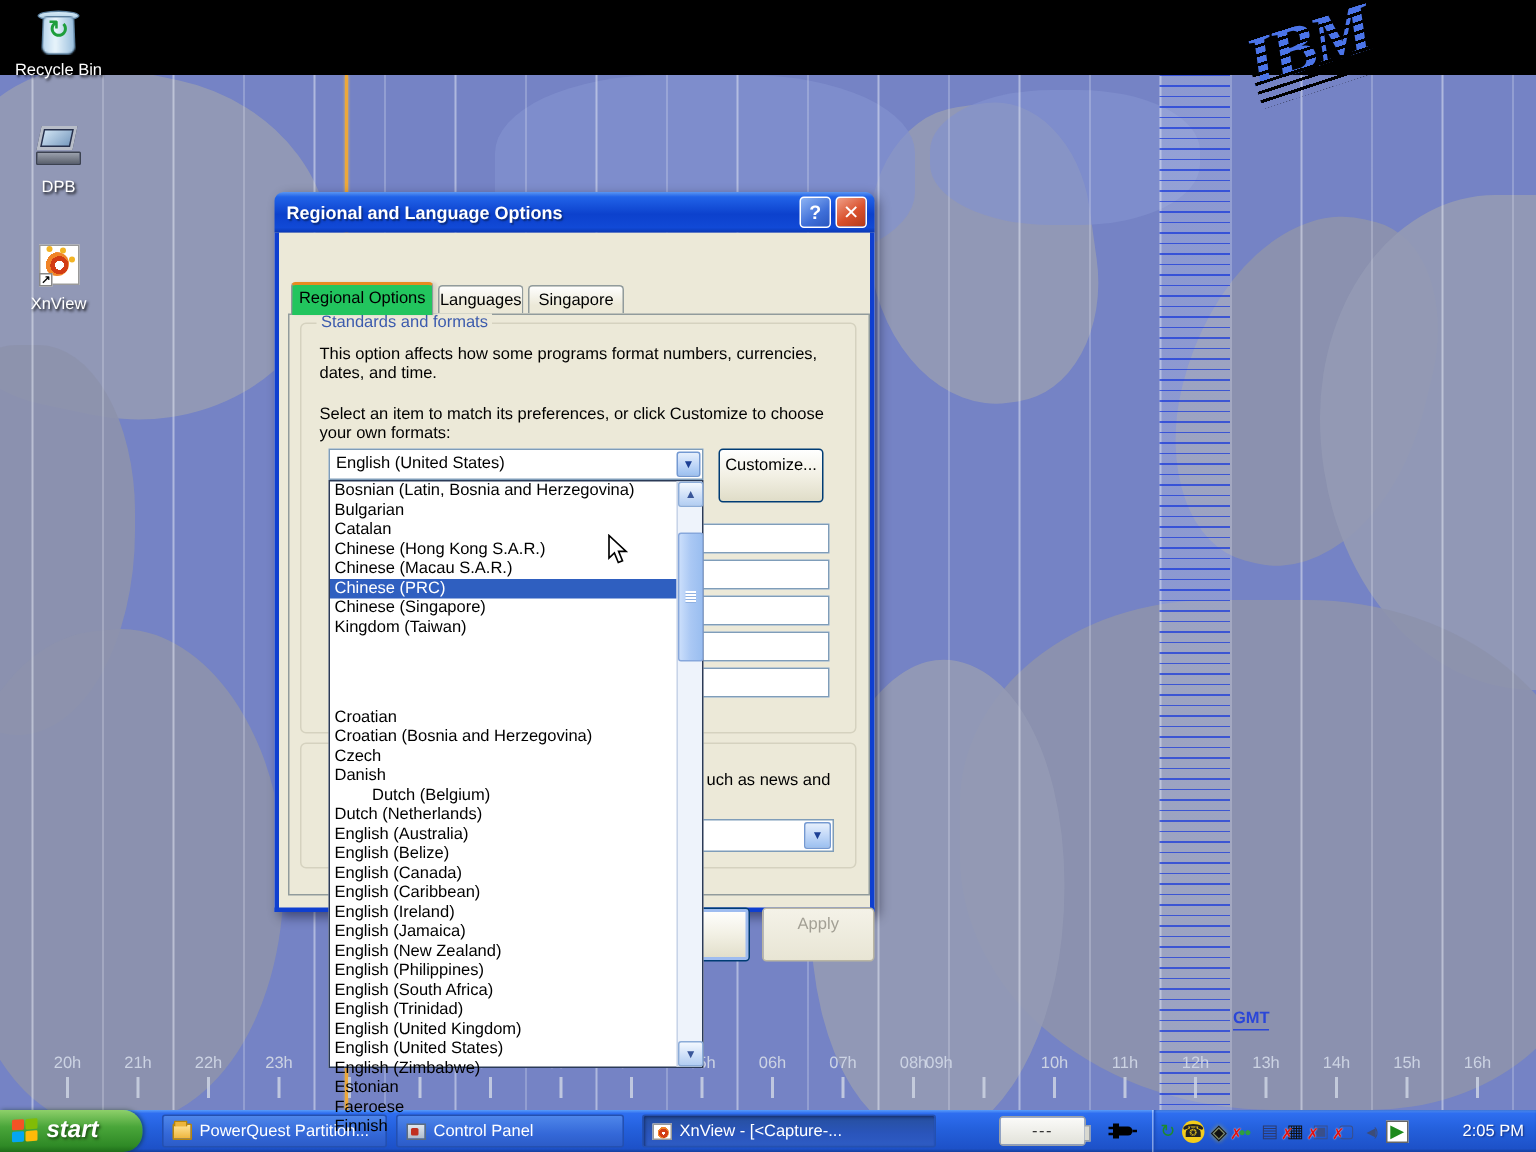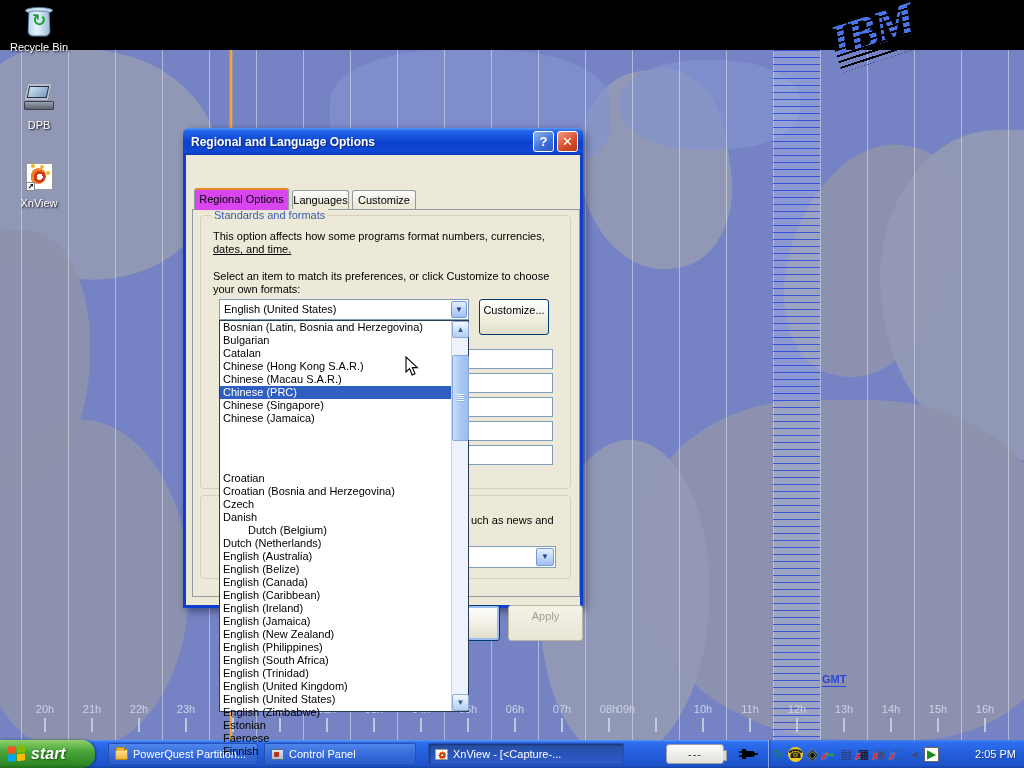--- a/index.html
+++ b/index.html
@@ -59,21 +59,21 @@
     text-shadow:1px 1px 1px #0a2a7a; flex:1; }
   .tbtn { width:21px; height:21px; margin-right:3px; border:1px solid #fff; border-radius:3px;
     color:#fff; font-weight:bold; font-size:13px; line-height:19px; text-align:center; }
   #btn-help { background:linear-gradient(145deg,#8db4f4,#3f6fd8 60%,#2b57c0); }
   #btn-close { background:linear-gradient(145deg,#f0a088,#d9502c 55%,#b23a1a); margin-right:5px; }
   #dlg-body { position:absolute; left:0; top:27px; width:400px; height:453px;
     background:#ece9d8; border:3px solid #0f3fd0; border-top:none; }
   .tab { position:absolute; top:35px; height:19px; background:linear-gradient(#fefefe,#ece9d8 70%);
     border:1px solid #919b9c; border-bottom:none; border-radius:3px 3px 0 0;
     font-size:11px; color:#000; text-align:center; padding-top:3px; }
-  .tab.active { top:33px; height:22px; border-top:2px solid #e78a22; z-index:3; background:#d946ef;
+  .tab.active { top:33px; height:22px; border-top:2px solid #e78a22; z-index:3; background:#22c55e;
     box-shadow:2px 0 2px rgba(0,0,0,.08); }
   #tabpanel { position:absolute; left:6px; top:54px; width:388px; height:388px;
     border:1px solid #919b9c; background:#ece9d8; }
   .groupbox { position:absolute; border:1px solid #d5d2bf; border-radius:4px; }
   .groupbox .glabel { position:absolute; left:10px; top:-7px; background:#ece9d8; padding:0 3px;
     font-size:11px; color:#3c5bad; }
   .dtext { position:absolute; font-size:11px; color:#000; line-height:13px; }
   .xpinput { position:absolute; background:#fff; border:1px solid #7f9db9; }
   .combo-txt { font-size:11px; padding:3px 4px; color:#000; }
   .combo-btn { position:absolute; right:1px; top:1px; bottom:1px; width:16px;
@@ -242,29 +242,29 @@
     </div>
     <div class="lbl">XnView</div>
   </div>
 </div>
 
 <div id="dlg">
   <div id="dlg-body">
     <div id="tabstrip"></div>
     <div class="tab active" style="left: 8px; width: 95px;">Regional Options</div>
       <div class="tab" style="left: 106px; width: 57px;">Languages</div>
-      <div class="tab" style="left: 166px; width: 64px;">Customize</div>
+      <div class="tab" style="left: 166px; width: 64px;">Singapore</div>
       <div id="tabpanel"></div>
 
     <div class="groupbox" style="left:14px;top:60px;width:371px;height:274px;">
       <div class="glabel">Standards and formats</div>
     </div>
 
     <div class="dtext" style="left:27px;top:75px;">This option affects how some programs format numbers, currencies,</div>
-    <div class="dtext" style="left:27px;top:88px;text-decoration:underline;">dates, and time.</div>
+    <div class="dtext" style="left:27px;top:88px;">dates, and time.</div>
     <div class="dtext" style="left:27px;top:115px;">Select an item to match its preferences, or click Customize to choose</div>
     <div class="dtext" style="left:27px;top:128px;">your own formats:</div>
 
     <div class="xpinput" style="left:33px;top:144px;width:250px;height:21px;">
       <div class="combo-txt">English (United States)</div>
       <div class="combo-btn"><span>▼</span></div>
     </div>
     <div class="xpbtn" style="left:293px;top:144px;width:70px;">Customize...</div>
 
     <div class="xpinput" style="left:123px;top:194px;width:244px;height:20px;"></div>
@@ -284,21 +284,21 @@
 
     <div id="langlist">
       <div id="litems">
           <div class="litem" style="width: 232px;">Bosnian (Latin, Bosnia and Herzegovina)</div>
           <div class="litem" style="width: 232px;">Bulgarian</div>
           <div class="litem" style="width: 232px;">Catalan</div>
           <div class="litem" style="width: 232px;">Chinese (Hong Kong S.A.R.)</div>
           <div class="litem" style="width: 232px;">Chinese (Macau S.A.R.)</div>
           <div class="litem sel" style="width: 232px;">Chinese (PRC)</div>
           <div class="litem" style="width: 232px;">Chinese (Singapore)</div>
-          <div class="litem" style="width: 232px;">Chinese (Jamaica)</div>
+          <div class="litem" style="width: 232px;">Kingdom (Taiwan)</div>
           <div class="litem" style="width: 232px; margin-top: 47px;">Croatian</div>
           <div class="litem" style="width: 232px;">Croatian (Bosnia and Herzegovina)</div>
           <div class="litem" style="width: 232px;">Czech</div>
           <div class="litem" style="width: 232px;">Danish</div>
           <div class="litem" style="width: 232px; padding-left: 28px;">Dutch (Belgium)</div>
           <div class="litem" style="width: 232px;">Dutch (Netherlands)</div>
           <div class="litem" style="width: 232px;">English (Australia)</div>
           <div class="litem" style="width: 232px;">English (Belize)</div>
           <div class="litem" style="width: 232px;">English (Canada)</div>
           <div class="litem" style="width: 232px;">English (Caribbean)</div>

